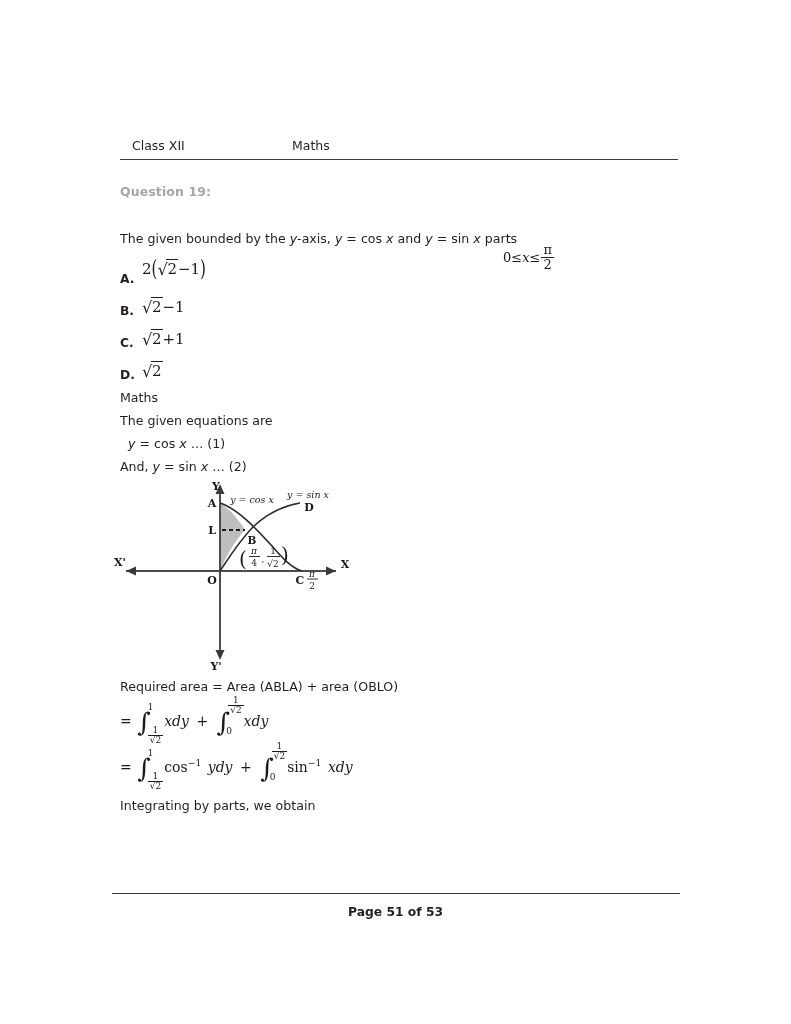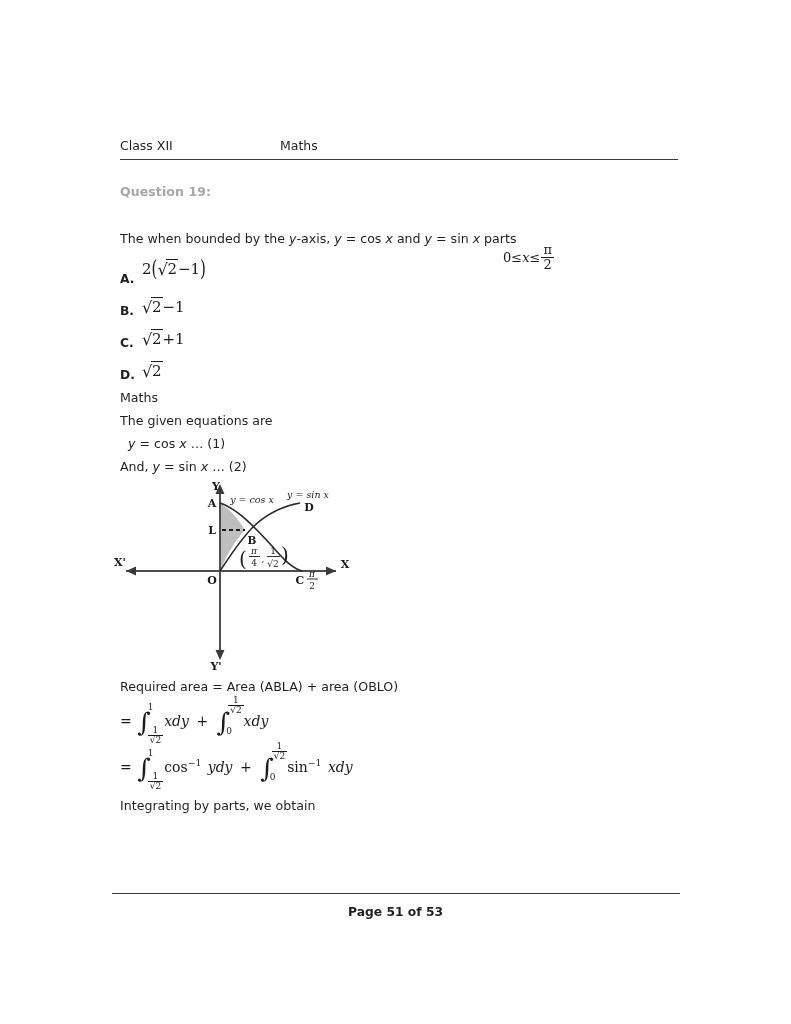--- a/index.html
+++ b/index.html
@@ -24,21 +24,21 @@
 
   
   .header {
     position: absolute;
     left: 120px;
     top: 138px;
     width: 558px;
     display: flex;
     align-items: baseline;
   }
-  .header .h-left   { width: 160px; font-size: 12.5px; }
+  .header .h-left   { width: 160px; font-size: 12.5px; margin-left: 12px; }
   .header .h-mid    { flex: 1; font-size: 12.5px; text-align: left; }
   .header .h-right  { width: 90px; font-size: 12.5px; text-align: left; }
   .header-rule {
     position: absolute;
     left: 120px;
     top: 159px;
     width: 558px;
     height: 0;
     border-top: 1.6px solid #3a3a3a;
   }
@@ -208,21 +208,21 @@
 
   <div class="header">
     <span class="h-left">Class XII</span>
     <span class="h-right">Maths</span>
   </div>
   <div class="header-rule"></div>
 
   <div class="q-head">Question 19:</div>
 
   <div class="body-line" style="top:231px;">
-    <span>The when bounded by the </span><span class="ital">y</span><span>-axis, </span><span class="ital">y</span><span> = cos </span><span class="ital">x</span><span> and </span><span class="ital">y</span><span> = sin </span><span class="ital">x</span><span> parts</span>
+    <span>The given bounded by the </span><span class="ital">y</span><span>-axis, </span><span class="ital">y</span><span> = cos </span><span class="ital">x</span><span> and </span><span class="ital">y</span><span> = sin </span><span class="ital">x</span><span> parts</span>
   </div>
 
   <div class="math" style="position:absolute; left:503px; top:211px; font-size:13px;margin-top:32px;">
     <span class="up">0</span><span class="up">≤</span><span>x</span><span class="up">≤</span><span class="frac"><span class="num up">π</span><span class="den up">2</span></span>
   </div>
 
   <div class="opt-label" style="top:272px;">A.</div>
   <div class="opt-math math" style="top:259px;">
     <span class="up">2</span><span class="bigparen">(</span><span class="rad"><span class="radsign">√</span><span class="radicand">2</span></span><span class="up">−1</span><span class="bigparen">)</span>
   </div>

